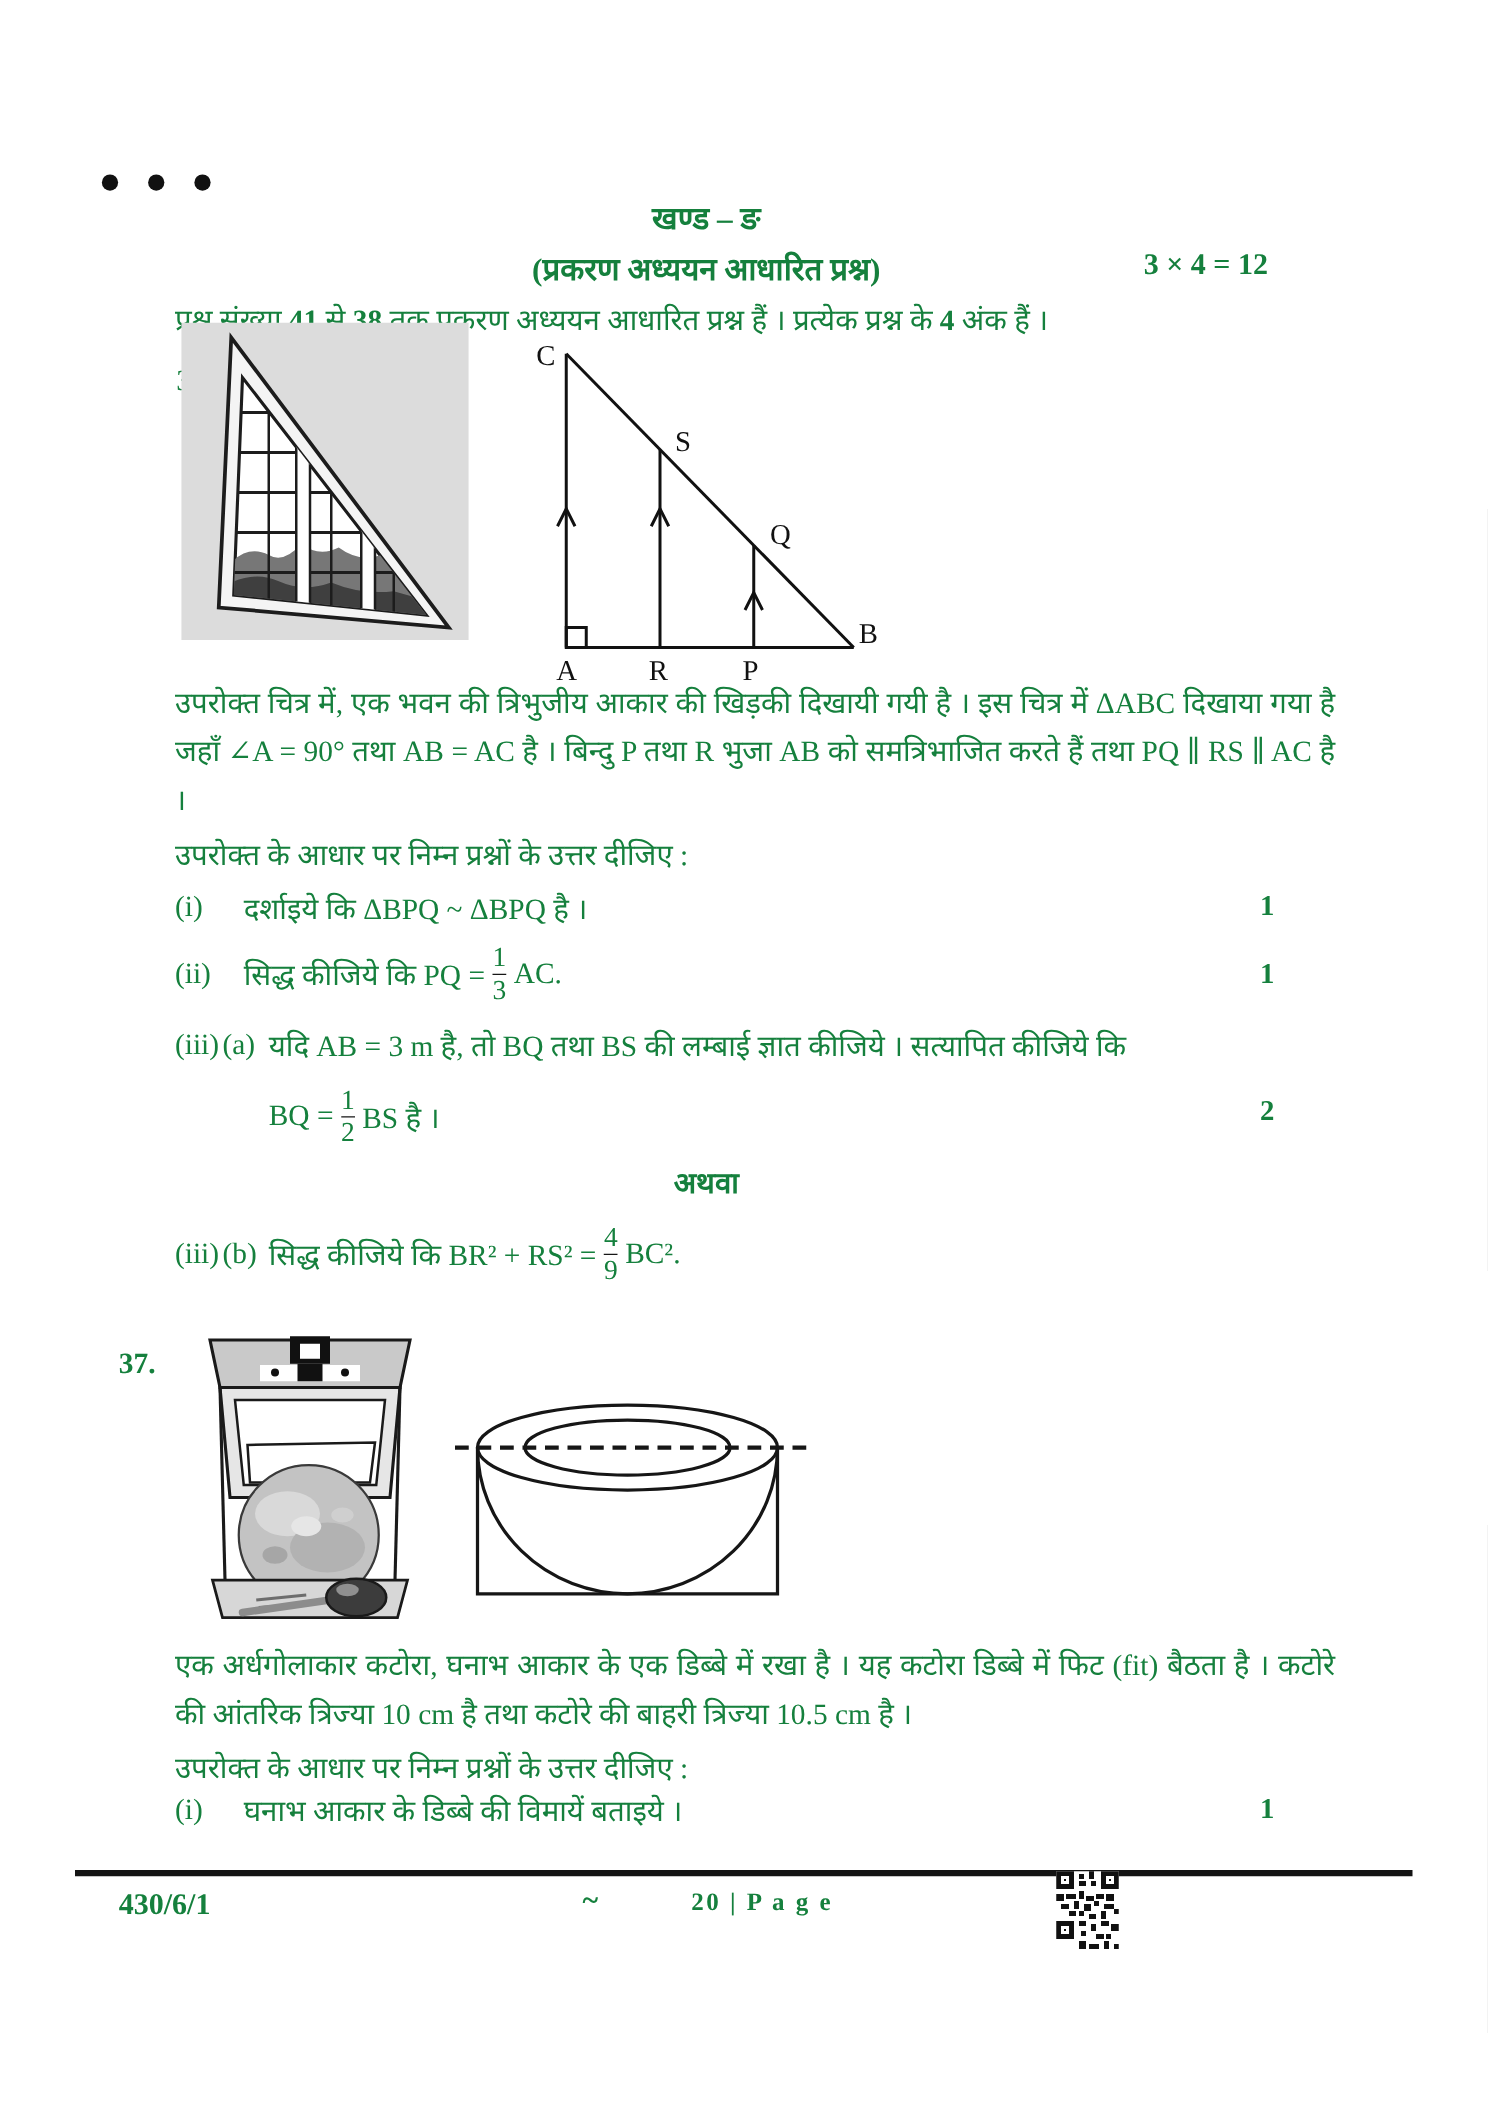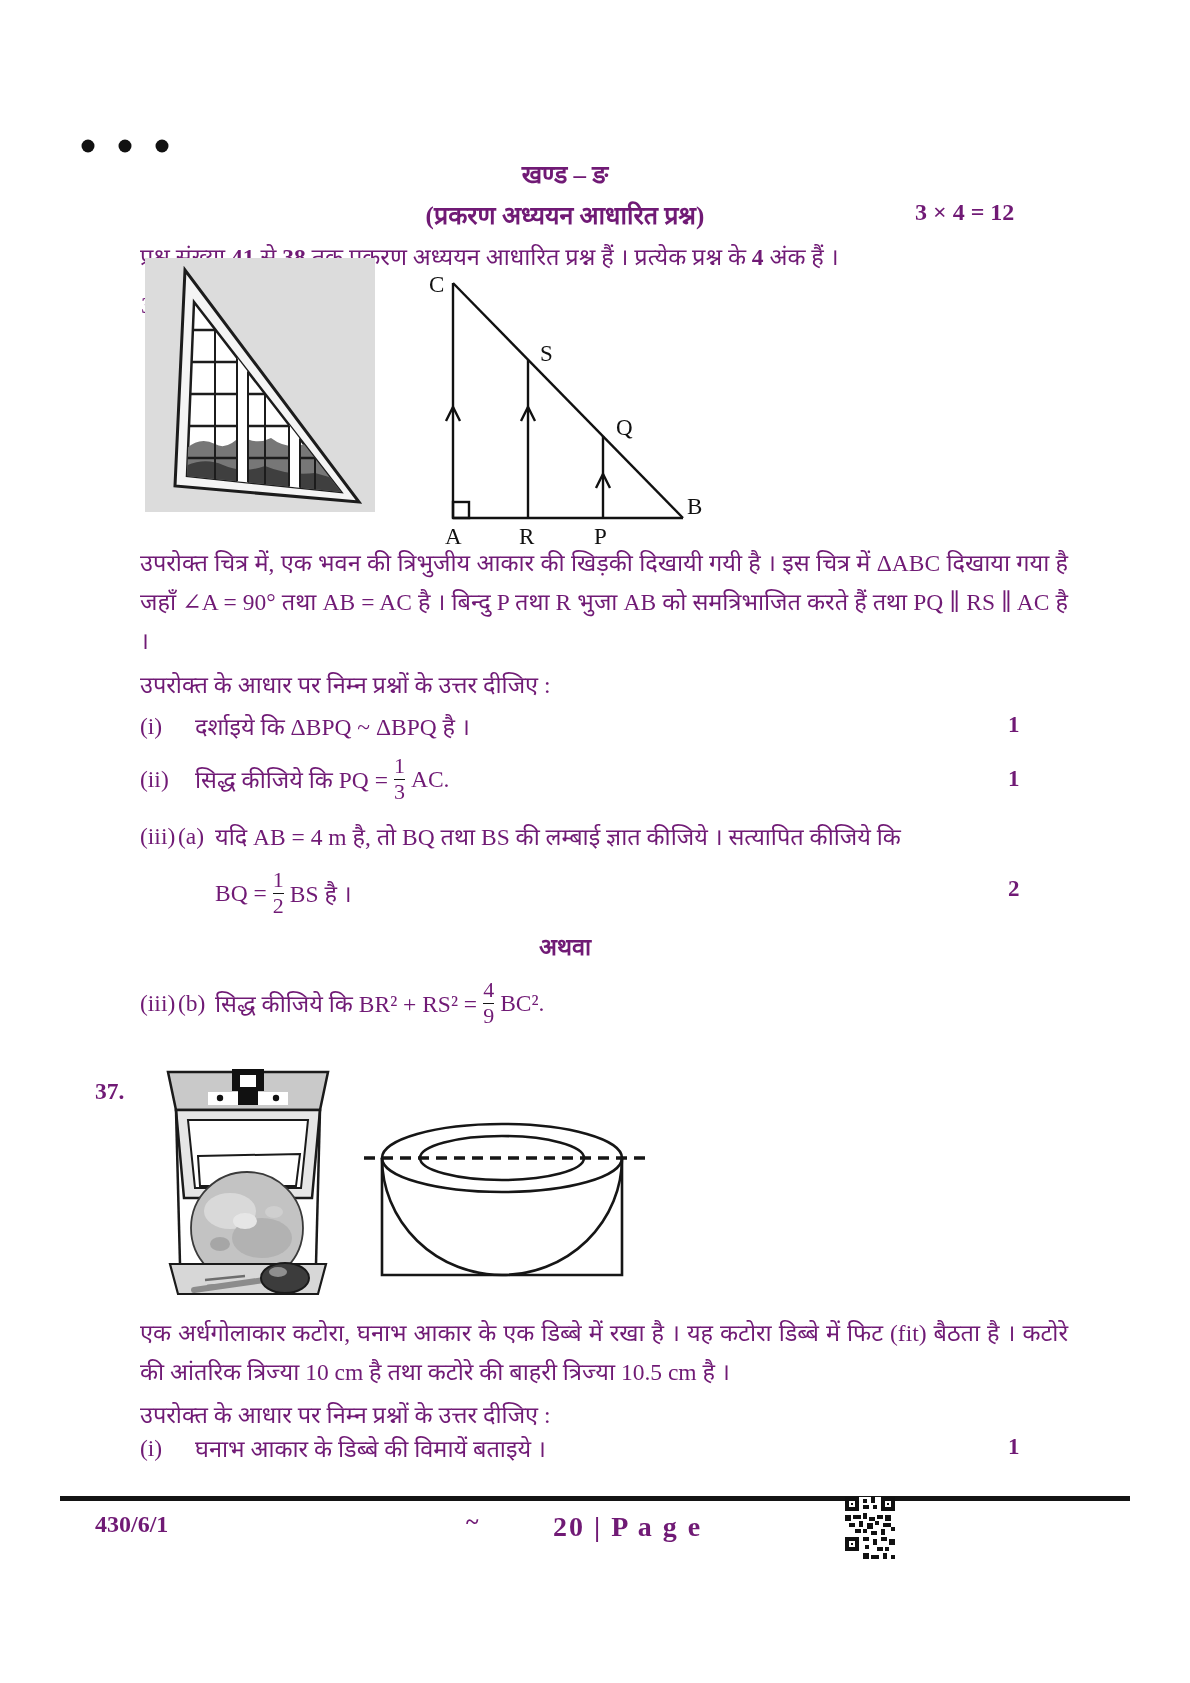--- a/index.html
+++ b/index.html
@@ -1,18 +1,18 @@
 <!DOCTYPE html>
 <html><head>
 <meta charset="utf-8">
 <style>
   html,body{margin:0;padding:0;background:#e9e9e9;}
   .page{
     position:relative;width:1190px;height:1683px;margin:0 auto;
-    background:#ffffff;color:#701a75;
+    background:#ffffff;color:#15803d;
     font-family:"Liberation Serif","DejaVu Serif",serif;
     overflow:hidden;
   }
   .abs{position:absolute;}
   .b{font-weight:bold;}
   .center{text-align:center;}
   .txt{font-size:23.5px;line-height:39px;}
   .just{text-align:justify;}
   .title{font-size:25px;font-weight:bold;}
   .marks{font-size:23px;font-weight:bold;}
@@ -120,21 +120,21 @@
       <span class="num">1</span>
       <span class="den">3</span>
     </span>
     <span>AC.</span>
   </div>
   <div class="abs marks" style="left:1008px;top:766px;">1</div>
 
   <div class="abs subq" style="left:140px;top:820px;width:860px;">
     <span class="lab3">(iii)</span>
     <span class="lab3b">(a)</span>
-    <span>यदि AB = 4 m है, तो BQ तथा BS की लम्बाई ज्ञात कीजिये । सत्यापित कीजिये कि</span>
+    <span>यदि AB = 3 m है, तो BQ तथा BS की लम्बाई ज्ञात कीजिये । सत्यापित कीजिये कि</span>
   </div>
   <div class="abs subq" style="left:215px;top:866px;width:500px;height:54px;">
     <span>BQ =</span>
     <span class="frac">
       <span class="num">1</span>
       <span class="den">2</span>
     </span>
     <span>BS है ।</span>
   </div>
   <div class="abs marks" style="left:1008px;top:876px;">2</div>
@@ -203,21 +203,21 @@
   <div class="abs subq" style="left:140px;top:1432px;width:820px;">
     <span class="lab">(i)</span>
     <span>घनाभ आकार के डिब्बे की विमायें बताइये ।</span>
   </div>
   <div class="abs marks" style="left:1008px;top:1434px;">1</div>
 
   <div class="abs rule" style="left:60px;top:1496px;width:1070px;height:5px;"></div>
 
   <div class="abs b" style="left:95px;top:1511px;font-size:24px;">430/6/1</div>
   <div class="abs b" style="left:466px;top:1508px;font-size:24px;">~</div>
-  <div class="abs b" style="left:553px;top:1511px;font-size:28px;letter-spacing:2px;">20 | P a g e</div>
+  <div class="abs b" style="left:553px;top:1511px;font-size:20px;letter-spacing:2px;">20 | P a g e</div>
 
   <svg class="abs" style="left:845px;top:1497px;" width="50" height="66" viewBox="0 0 25 33" shape-rendering="crispEdges">
     <rect x="0" y="0" width="25" height="33" fill="#ffffff"></rect>
     <g fill="#111">
       <rect x="0" y="0" width="7" height="7"></rect>
         <rect x="18" y="0" width="7" height="7"></rect>
       <rect x="9" y="1" width="2" height="2"></rect>
         <rect x="13" y="0" width="2" height="3"></rect>
       <rect x="9" y="4" width="3" height="2"></rect>
         <rect x="14" y="4" width="2" height="2"></rect>

